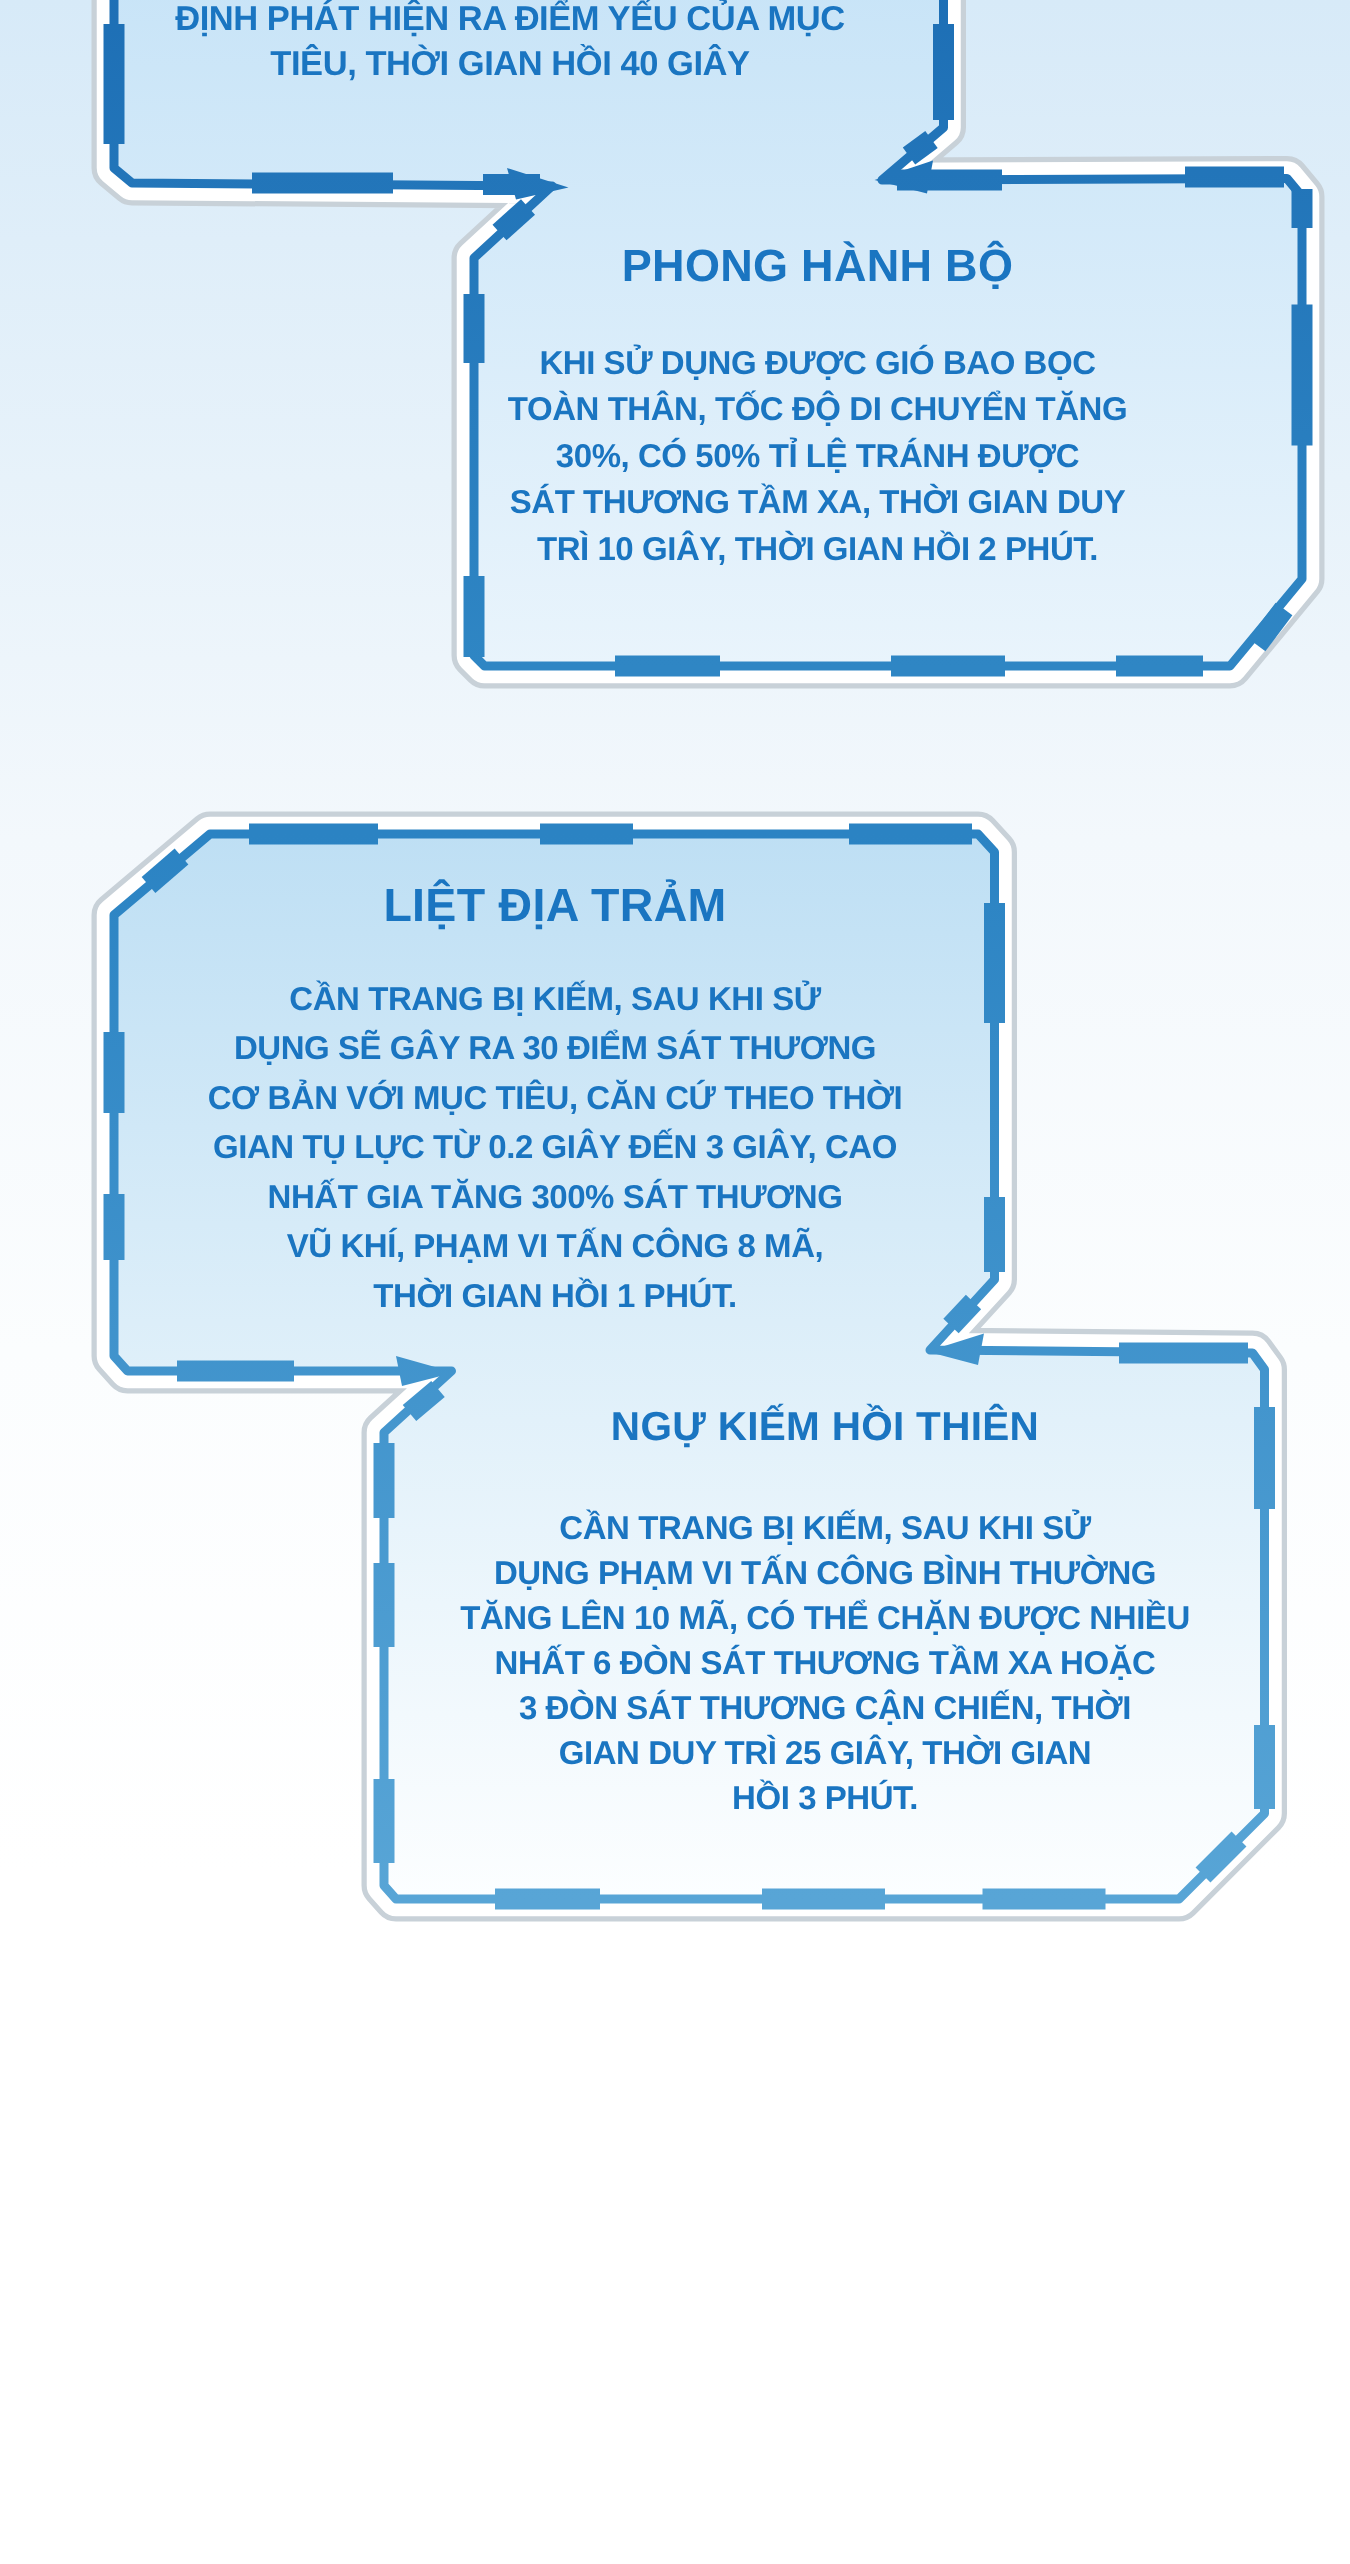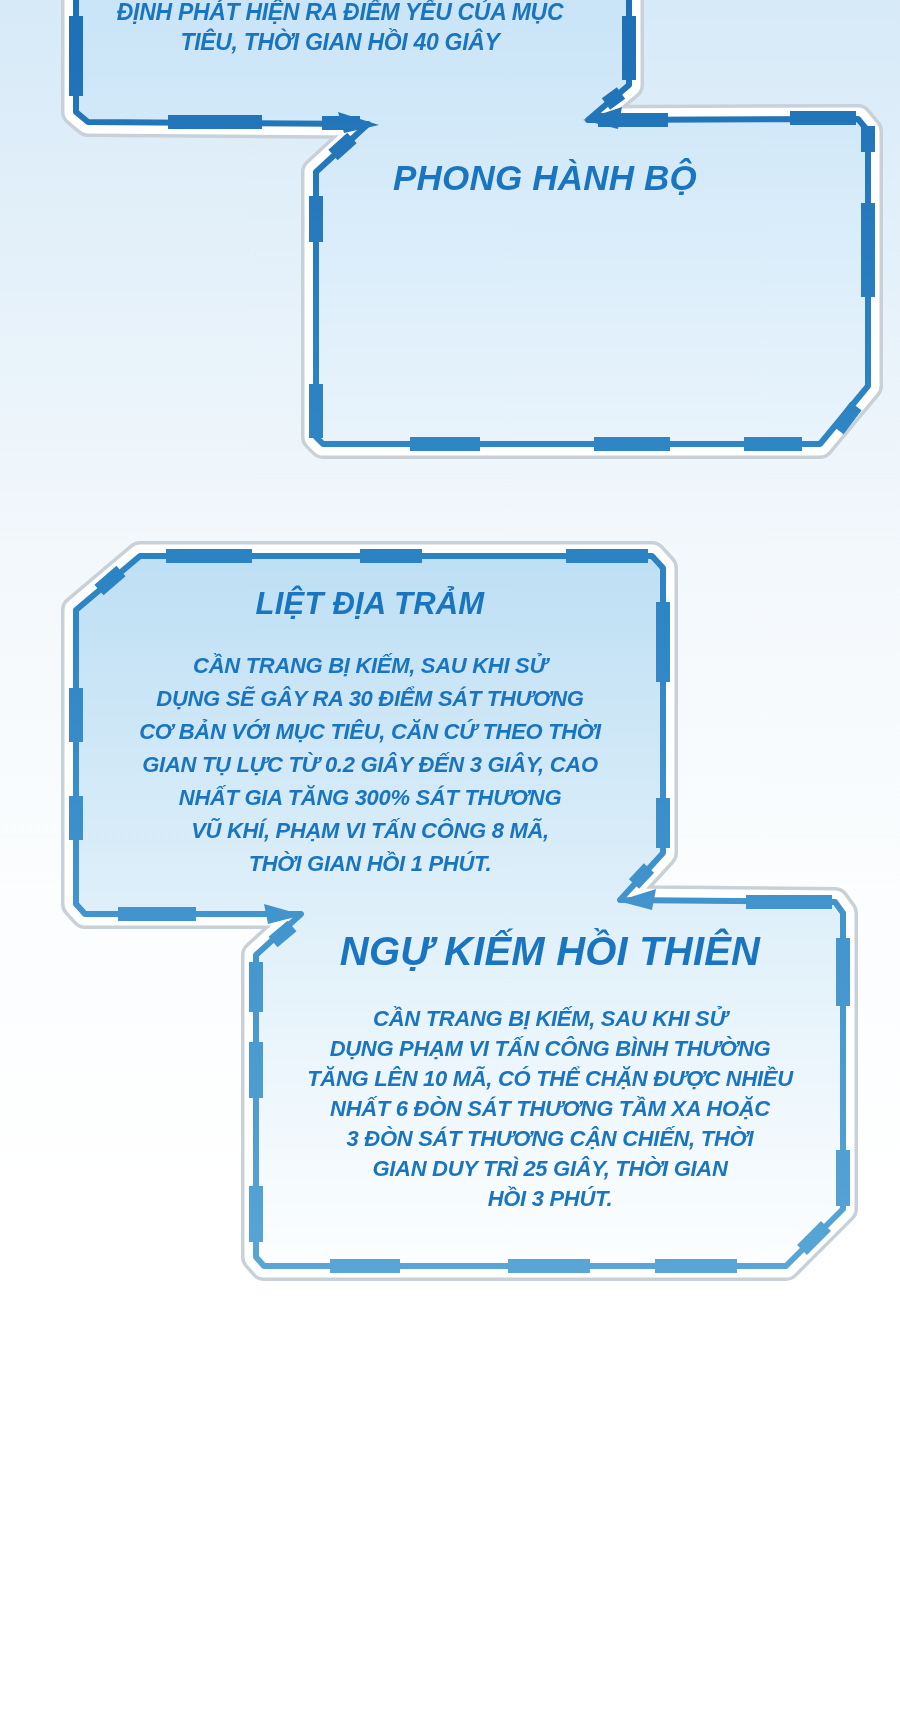--- a/index.html
+++ b/index.html
@@ -1,32 +1,32 @@
 <!DOCTYPE html>
 <html><head>
 <meta charset="utf-8">
 <style>
   html,body{margin:0;padding:0;}
   body{
     width:900px;height:1709px;position:relative;overflow:hidden;
     background:linear-gradient(180deg,#d7eaf8 0px,#e7f2fa 320px,#f3f8fc 560px,#fbfdfe 900px,#ffffff 1250px,#ffffff 1709px);
     font-family:"Liberation Sans","DejaVu Sans",sans-serif;
   }
-  .stage{position:absolute;inset:0;font-style:italic;}
+  .stage{position:absolute;inset:0;}
   svg.borders{position:absolute;left:0;top:0;}
   .txt{
     position:absolute;text-align:center;color:#1a75c1;font-weight:bold;
     white-space:pre-line;letter-spacing:-0.3px;line-height:31px;font-size:22px;
   }
   .p1-body{left:80px;top:-3px;width:520px;font-size:23px;line-height:30px;}
-  .p2-title{left:330px;top:162px;width:430px;font-size:35px;letter-spacing:0.2px;}
+  .p2-title{left:330px;top:162px;width:430px;font-size:30px;letter-spacing:0.2px;}
   .p2-body{left:310px;top:226px;width:470px;}
   .p3-title{left:90px;top:588px;width:560px;font-size:31px;letter-spacing:0.2px;}
   .p3-body{left:90px;top:649px;width:560px;line-height:33px;}
-  .p4-title{left:270px;top:936px;width:560px;font-size:40px;letter-spacing:0.2px;}
+  .p4-title{left:270px;top:936px;width:560px;font-size:27px;letter-spacing:0.2px;}
   .p4-body{left:270px;top:1004px;width:560px;line-height:30px;font-size:22px;}
 </style>
 </head>
 <body>
 
 <div class="stage">
 
   <svg class="borders" width="900" height="1709" viewBox="0 0 900 1709" aria-hidden="true">
     <defs>
       <linearGradient id="fillA" gradientUnits="userSpaceOnUse" x1="0" y1="-40" x2="0" y2="444">
@@ -107,20 +107,25 @@
         <polygon points="264,904 303,915 268,924"></polygon>
         <polygon points="656,889 618,901 652,910"></polygon>
       </g>
     </g>
   </svg>
 
   <div class="txt p1-body">ĐỊNH PHÁT HIỆN RA ĐIỂM YẾU CỦA MỤC
 TIÊU, THỜI GIAN HỒI 40 GIÂY</div>
 
   <div class="txt p2-title">PHONG HÀNH BỘ</div>
+  <div class="txt p2-body">KHI SỬ DỤNG ĐƯỢC GIÓ BAO BỌC
+TOÀN THÂN, TỐC ĐỘ DI CHUYỂN TĂNG
+30%, CÓ 50% TỈ LỆ TRÁNH ĐƯỢC
+SÁT THƯƠNG TẦM XA, THỜI GIAN DUY
+TRÌ 10 GIÂY, THỜI GIAN HỒI 2 PHÚT.</div>
 
   <div class="txt p3-title">LIỆT ĐỊA TRẢM</div>
   <div class="txt p3-body">CẦN TRANG BỊ KIẾM, SAU KHI SỬ
 DỤNG SẼ GÂY RA 30 ĐIỂM SÁT THƯƠNG
 CƠ BẢN VỚI MỤC TIÊU, CĂN CỨ THEO THỜI
 GIAN TỤ LỰC TỪ 0.2 GIÂY ĐẾN 3 GIÂY, CAO
 NHẤT GIA TĂNG 300% SÁT THƯƠNG
 VŨ KHÍ, PHẠM VI TẤN CÔNG 8 MÃ,
 THỜI GIAN HỒI 1 PHÚT.</div>
 

